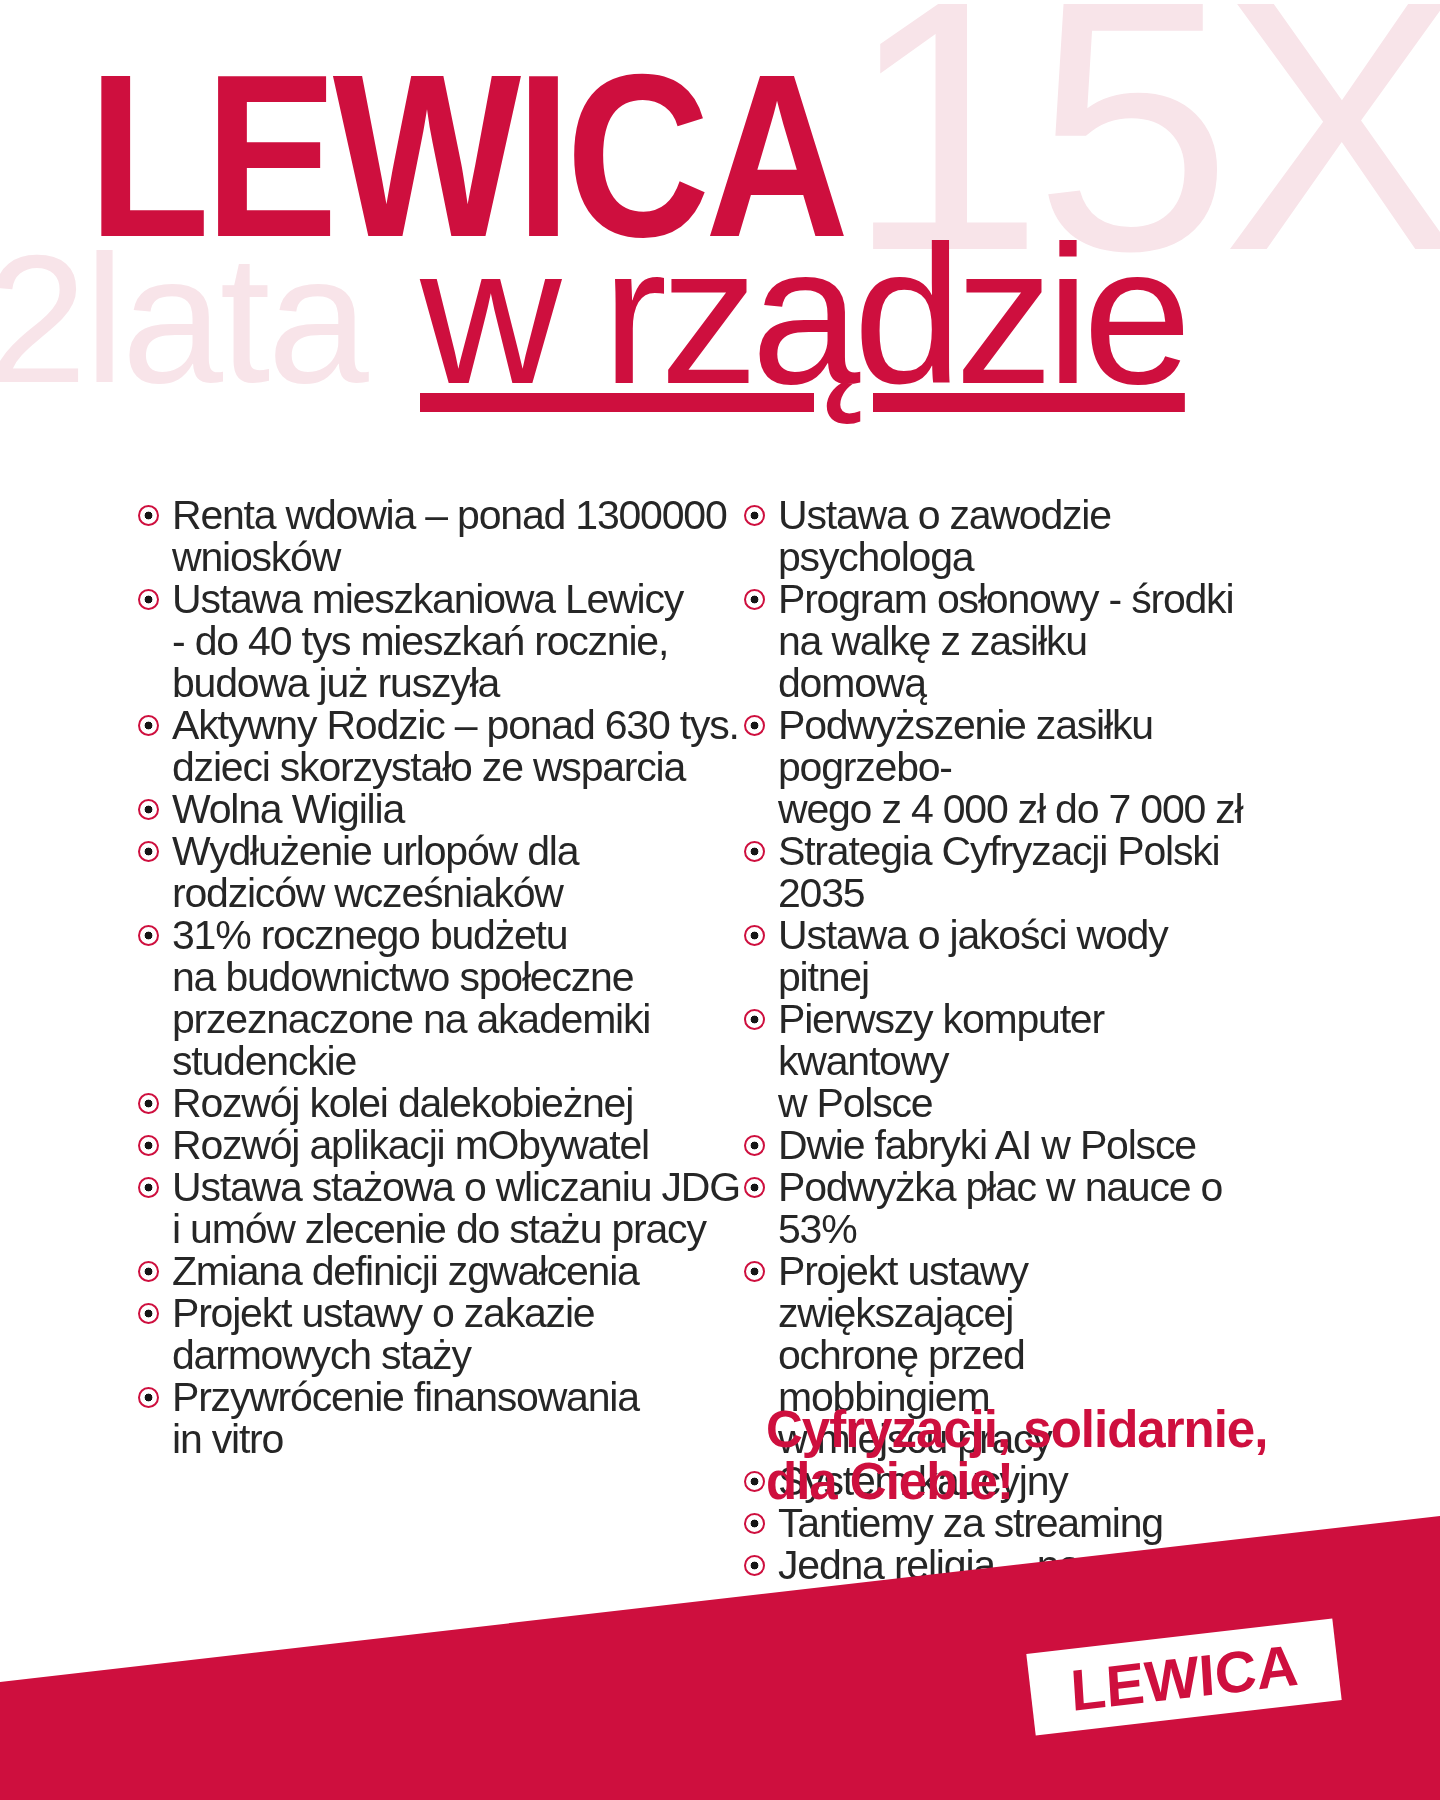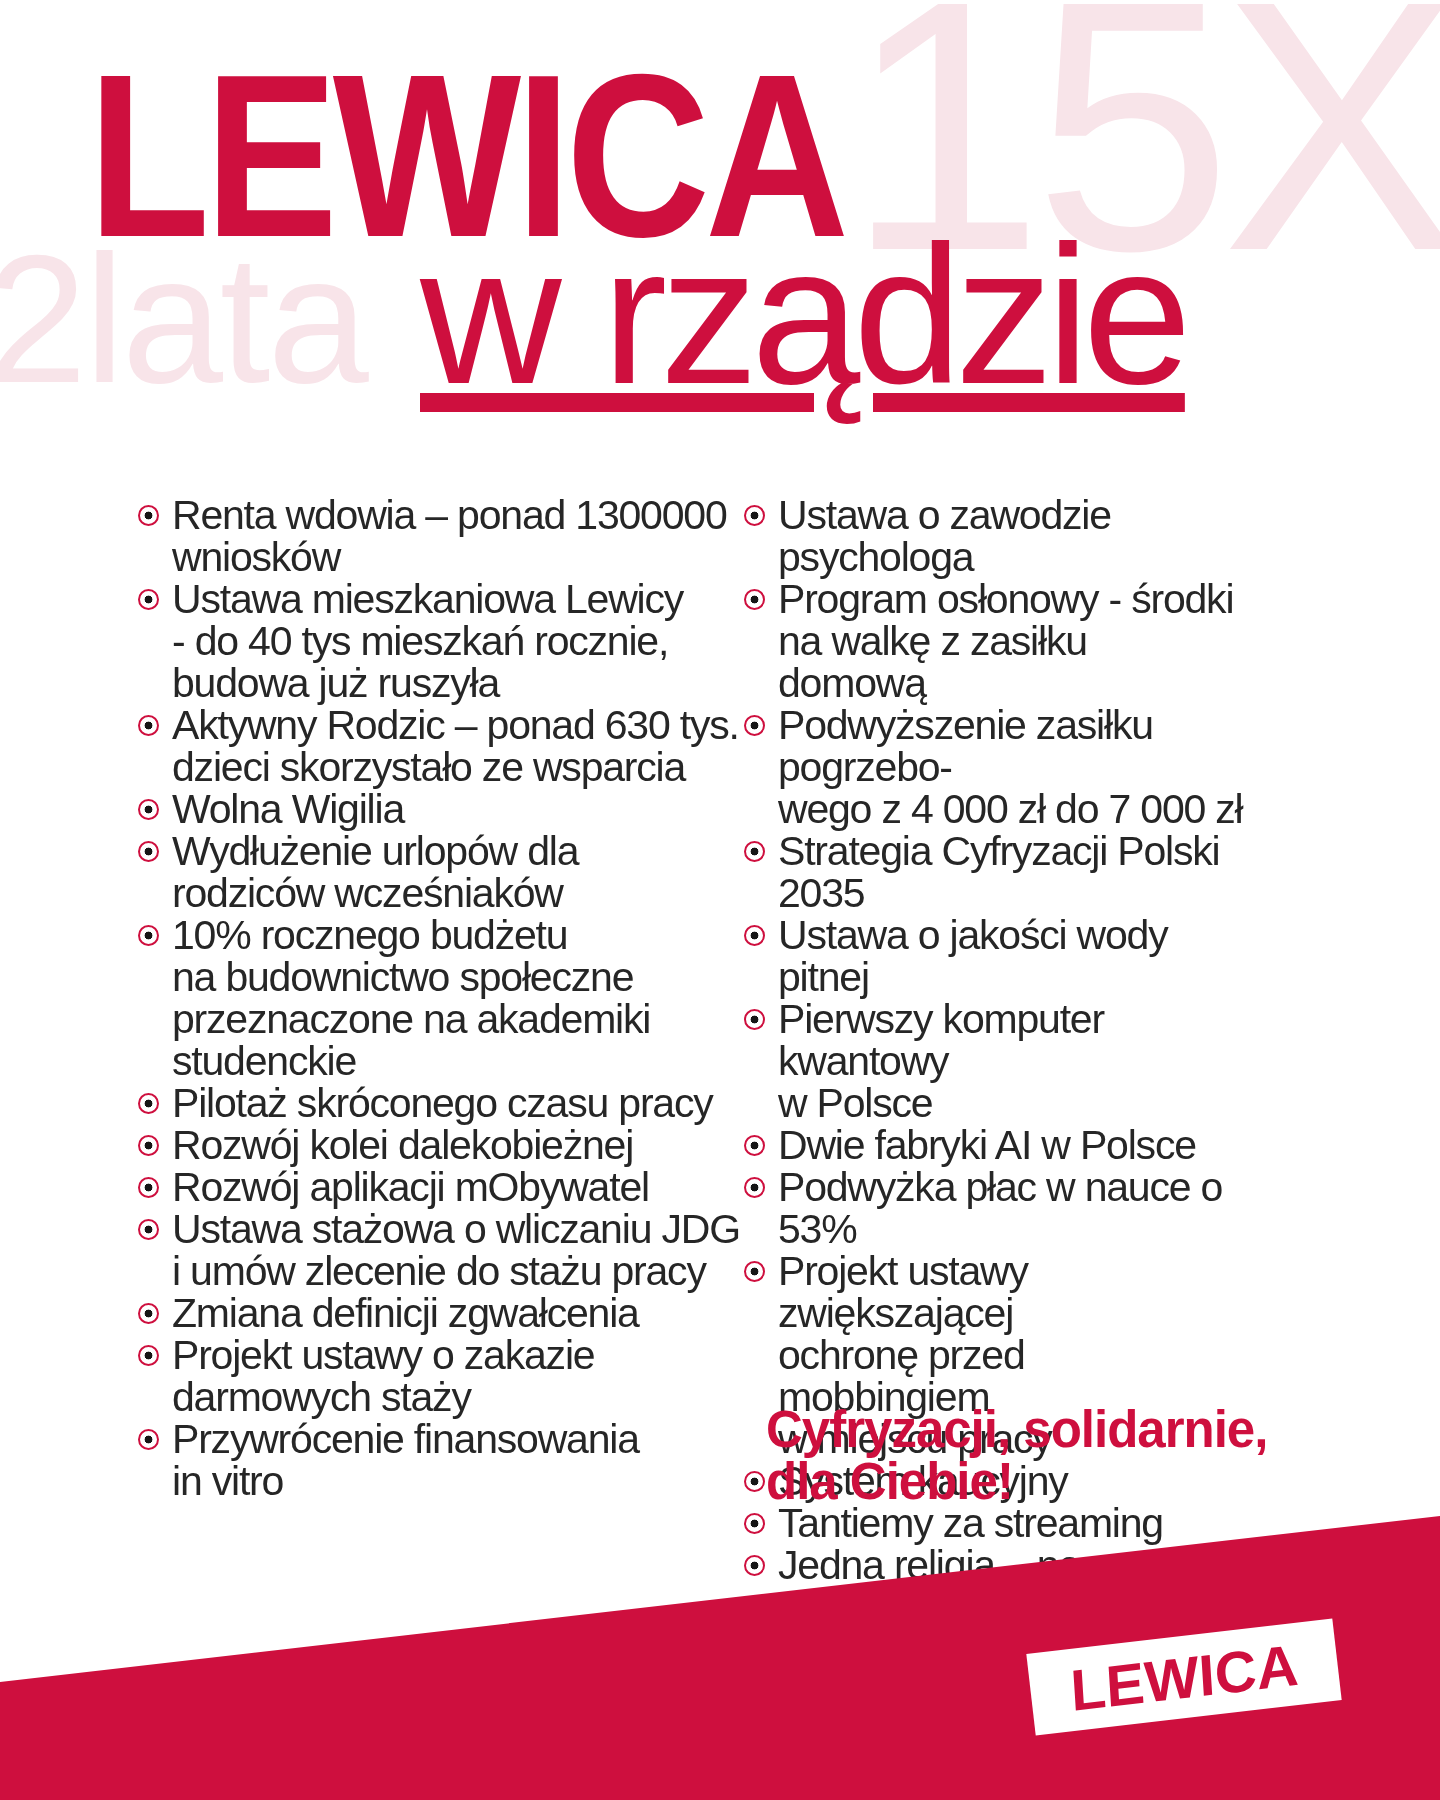--- a/index.html
+++ b/index.html
@@ -93,25 +93,24 @@
       <li><span class="bullet"></span><span class="item-text">Renta wdowia – ponad 1300000
 wniosków</span></li>
       <li><span class="bullet"></span><span class="item-text">Ustawa mieszkaniowa Lewicy
 - do 40 tys mieszkań rocznie,
 budowa już ruszyła</span></li>
       <li><span class="bullet"></span><span class="item-text">Aktywny Rodzic – ponad 630 tys.
 dzieci skorzystało ze wsparcia</span></li>
       <li><span class="bullet"></span><span class="item-text">Wolna Wigilia</span></li>
       <li><span class="bullet"></span><span class="item-text">Wydłużenie urlopów dla
 rodziców wcześniaków</span></li>
-      <li><span class="bullet"></span><span class="item-text">10% rocznego budżetu
+      <li><span class="bullet"></span><span class="item-text">31% rocznego budżetu
 na budownictwo społeczne
 przeznaczone na akademiki
 studenckie</span></li>
-      <li><span class="bullet"></span><span class="item-text">Pilotaż skróconego czasu pracy</span></li>
       <li><span class="bullet"></span><span class="item-text">Rozwój kolei dalekobieżnej</span></li>
       <li><span class="bullet"></span><span class="item-text">Rozwój aplikacji mObywatel</span></li>
       <li><span class="bullet"></span><span class="item-text">Ustawa stażowa o wliczaniu JDG
 i umów zlecenie do stażu pracy</span></li>
       <li><span class="bullet"></span><span class="item-text">Zmiana definicji zgwałcenia</span></li>
       <li><span class="bullet"></span><span class="item-text">Projekt ustawy o zakazie
 darmowych staży</span></li>
       <li><span class="bullet"></span><span class="item-text">Przywrócenie finansowania
 in vitro</span></li>
     </ul>

